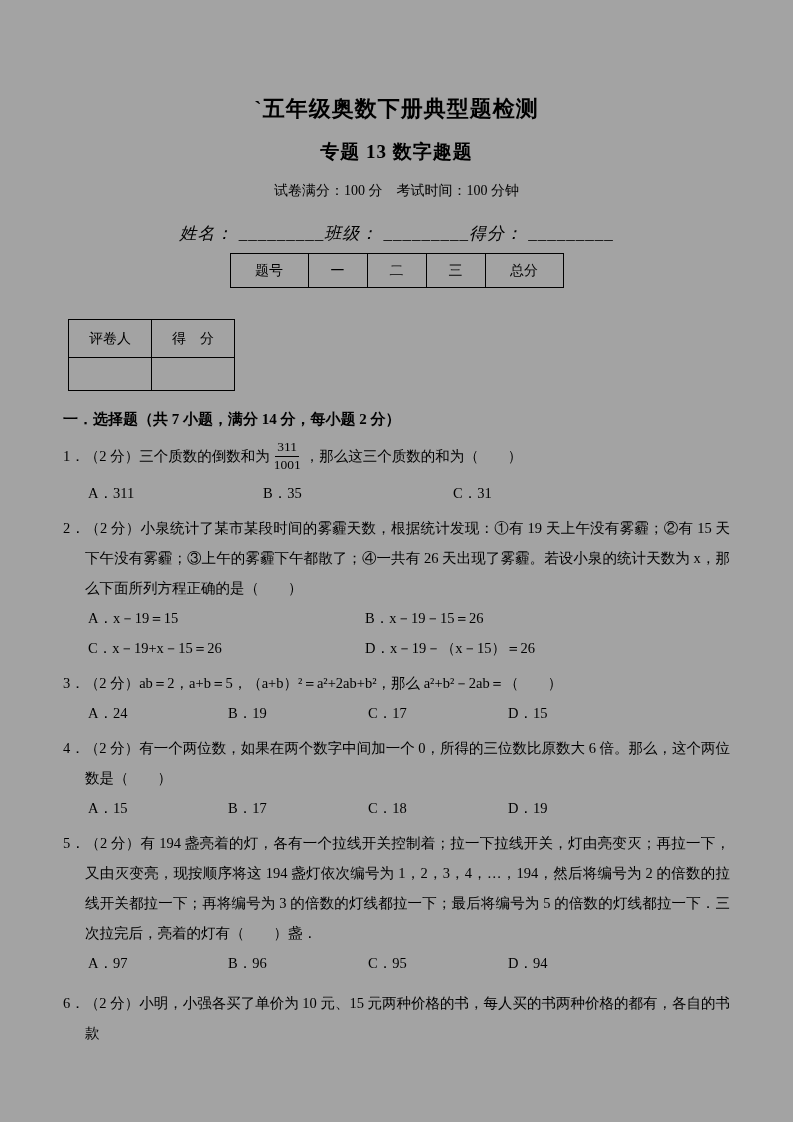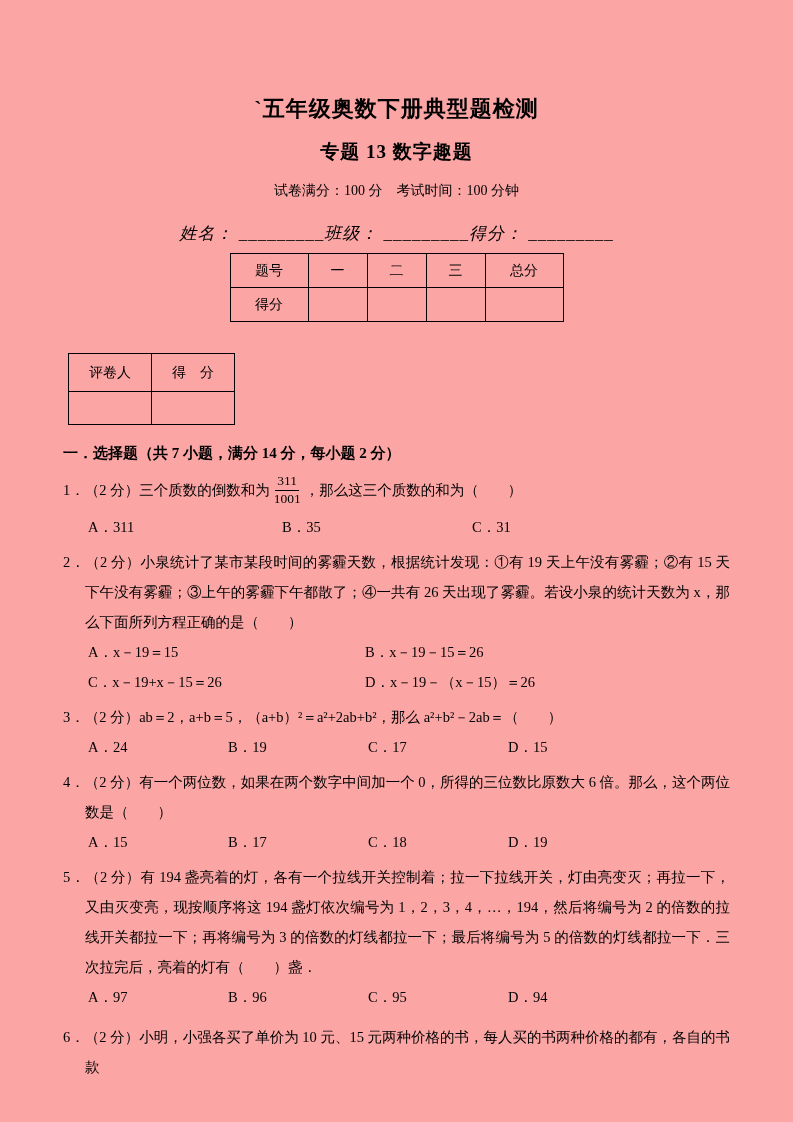--- a/index.html
+++ b/index.html
@@ -5,21 +5,21 @@
   * { margin: 0; padding: 0; box-sizing: border-box; }
   html, body { background: #ffffff; }
   body {
     width: 793px; height: 1122px;
     font-family: "Liberation Serif", "DejaVu Serif", serif;
     color: #000;
   }
   .page {
     position: relative;
     width: 793px; height: 1122px;
-    background: #fca5a5;
+    background: #a3a3a3;
     overflow: hidden;
     padding: 0 63px;
   }
   .exam-title {
     margin-top: 94px;
     text-align: center;
     font-size: 22px;
     font-weight: bold;
     letter-spacing: 1px;
   }
@@ -88,21 +88,21 @@
   .frac .num { border-bottom: 1px solid #000; padding: 0 2px; }
   .frac .den { padding: 0 2px; }
   .opts {
     display: flex;
     line-height: 30px;
     padding-left: 25px;
   }
   .opts.cols4 > span { width: 140px; }
   .opts.cols4 > span:last-child { width: auto; }
   .opts.cols3 > span:nth-child(1) { width: 175px; }
-  .opts.cols3 > span:nth-child(2) { width: 190px; margin-left: 19px; }
+  .opts.cols3 > span:nth-child(2) { width: 190px; }
   .opts.cols2 > span:nth-child(1) { width: 277px; }
   .opts > span:last-child { flex: 1; }
 </style>
 </head>
 <body>
 
 <div class="page">
 
   <div class="exam-title">`五年级奥数下册典型题检测</div>
   <div class="exam-subtitle">专题 13 数字趣题</div>
@@ -110,27 +110,20 @@
   <div class="name-line">姓名： _________班级： _________得分： _________</div>
 
   <table class="score-table">
     <tbody>
       <tr>
         <td class="col-label">题号</td>
         <td class="col-num">一</td>
         <td class="col-num">二</td>
         <td class="col-num">三</td>
         <td class="col-total">总分</td>
-      </tr>
-      <tr>
-        <td class="col-label">得分</td>
-        <td class="col-num"></td>
-        <td class="col-num"></td>
-        <td class="col-num"></td>
-        <td class="col-total"></td>
       </tr>
     </tbody>
   </table>
 
   <table class="grader-table">
     <tbody>
       <tr class="row-head">
         <td>评卷人</td>
         <td>得　分</td>
       </tr>

